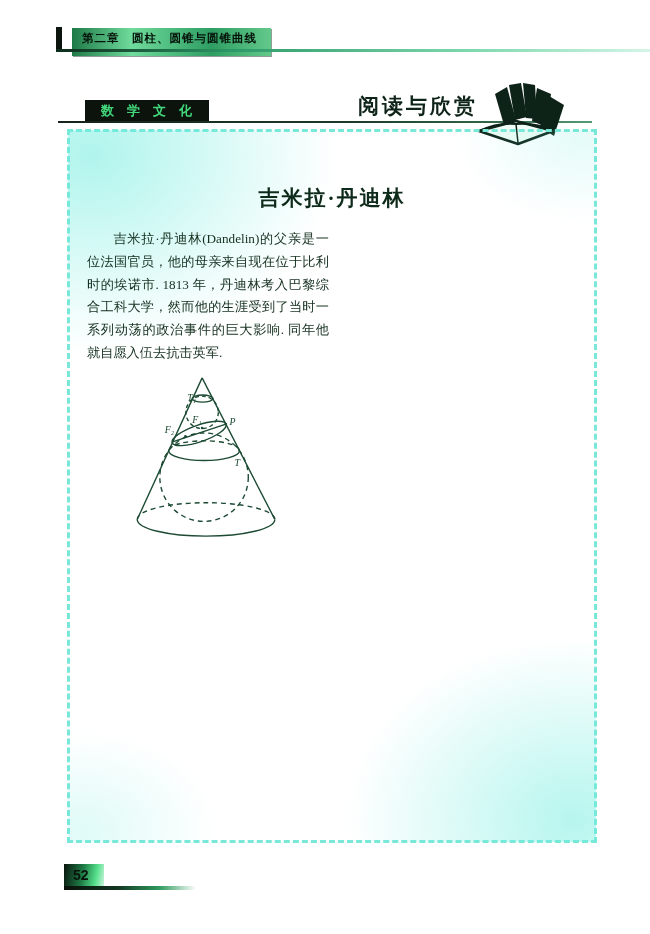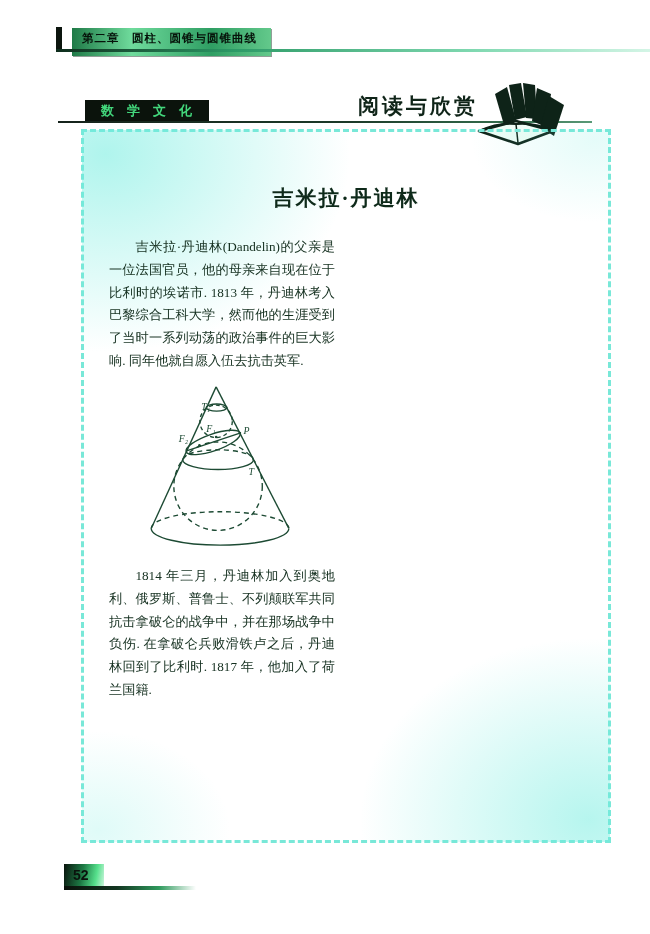--- a/index.html
+++ b/index.html
@@ -35,42 +35,42 @@
     background:linear-gradient(90deg,#15231b,#1c3a29 55%,#356f4e 85%,#5a9a78);
   }
   .section-title{
     position:absolute;left:358px;top:92px;
     font-size:21px;font-weight:bold;color:#0f2418;letter-spacing:3px;
     font-family:"Liberation Sans","DejaVu Sans",sans-serif;
   }
   .books-icon{position:absolute;left:462px;top:78px;width:120px;height:74px;}
   
   .content-box{
-    position:absolute;left:81px;top:129px;width:524px;height:708px;
+    position:absolute;left:67px;top:129px;width:524px;height:708px;
     border:3px dashed #79e8d8;
   }
   .glow{position:absolute;pointer-events:none;}
   .glow-tl{left:-2px;top:-2px;width:290px;height:240px;
     background:radial-gradient(ellipse at 8% 10%,rgba(110,236,222,.55),rgba(110,236,222,0) 65%);}
   .glow-br{right:-2px;bottom:-2px;width:270px;height:220px;
     background:radial-gradient(ellipse at 92% 90%,rgba(110,236,222,.50),rgba(110,236,222,0) 65%);}
   .glow-bl{left:-2px;bottom:-2px;width:160px;height:120px;
     background:radial-gradient(ellipse at 10% 90%,rgba(110,236,222,.22),rgba(110,236,222,0) 65%);}
   .glow-tr{right:-2px;top:-2px;width:150px;height:100px;
     background:radial-gradient(ellipse at 90% 10%,rgba(110,236,222,.18),rgba(110,236,222,0) 65%);}
   
   .article-title{
     position:absolute;top:52px;left:0;right:0;text-align:center;
     font-size:21px;font-weight:bold;letter-spacing:2px;color:#0e2a1a;
   }
   .col{position:absolute;top:96px;width:242px;}
   .col-left{left:17px;}
   .col-right{left:269px;width:245px;}
   .col p{
-    margin:8px;text-indent:2em;font-size:13.2px;line-height:1.73;
+    margin:0;text-indent:2em;font-size:13.2px;line-height:1.73;
     text-align:justify;color:#142f1f;
   }
   .figure-wrap{text-align:center;margin:7px 0 3px;}
   
   .page-tab{
     position:absolute;left:64px;top:864px;width:40px;height:23px;line-height:23px;
     background:linear-gradient(100deg,#0a140d,#1d7a45 45%,#56e08c 78%,#cdf6dd);
     color:#0a120c;font-weight:bold;font-size:14px;text-align:left;
     padding-left:9px;box-sizing:border-box;
     font-family:"Liberation Sans","DejaVu Sans",sans-serif;
@@ -135,21 +135,20 @@
         </g>
         <g fill="#1c4a33" font-size="10" font-style="italic" font-family="Liberation Serif, DejaVu Serif, serif">
           <text x="59" y="30">T₁</text>
           <text x="64" y="52">F₁</text>
           <text x="36" y="62">F₂</text>
           <text x="102" y="54">P</text>
           <text x="107" y="96">T</text>
         </g>
       </svg>
     </div>
-    <p>1814 年三月，丹迪林加入到奥地利、俄罗斯、普鲁士、不列颠联军共同抗击拿破仑的战争中，并在那场战争中负伤. 在拿破仑兵败滑铁卢之后，丹迪林回到了比利时. 1817 年，他加入了荷兰国籍.</p>
   </div>
 
   <div class="col col-right">
   </div>
 </div>
 
 <div class="page-tab">52</div>
 <div class="page-tab-rule"></div>
 
 </body></html>

